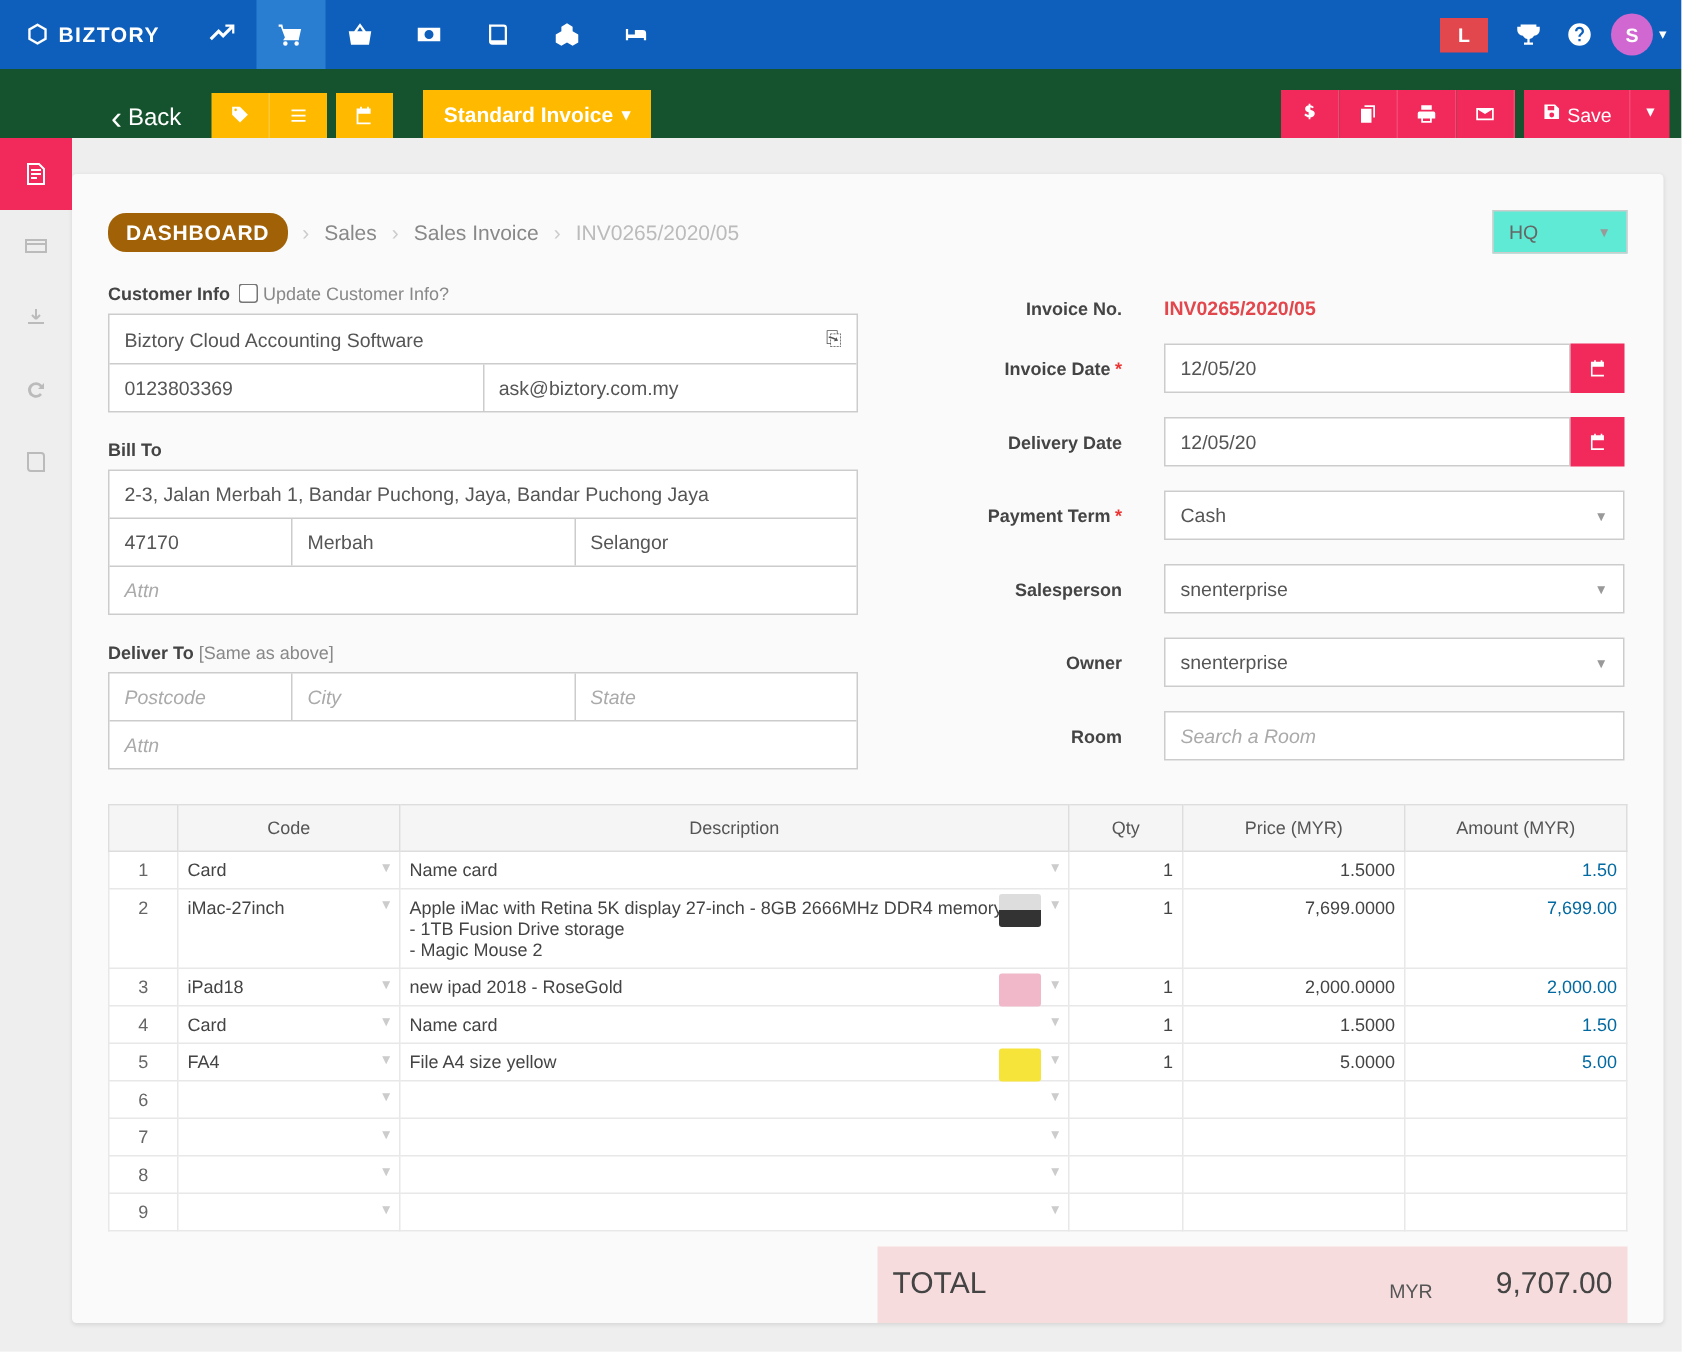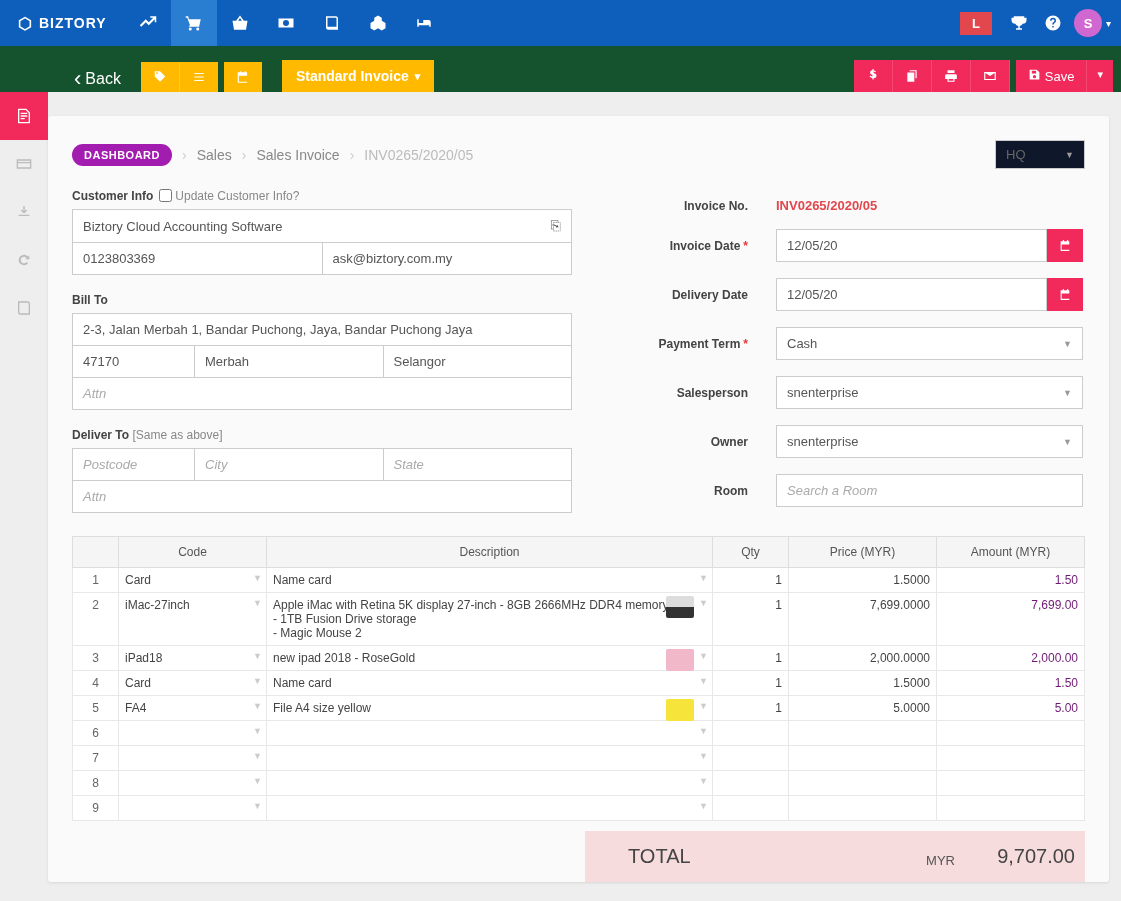--- a/index.html
+++ b/index.html
@@ -32,25 +32,25 @@
 .tb-save-icon { margin-right: 4px; }
 .tb-save-caret { background: #f2295b; color: #fff; padding: 8px 10px; cursor: pointer; border-left: 1px solid rgba(255,255,255,0.15); font-size: 11px; }
 
 .side-tabs { position: absolute; left: 0; top: 92px; width: 48px; }
 .side-tab { width: 48px; height: 48px; display: flex; align-items: center; justify-content: center; color: #bbb; font-size: 16px; cursor: pointer; }
 .side-tab.active { background: #f2295b; color: #fff; }
 
 .page { margin: 24px 12px 12px 48px; background: #fafafa; border-radius: 3px; box-shadow: 0 1px 3px rgba(0,0,0,0.1); padding: 24px 24px 0 24px; }
 
 .breadcrumb-row { display: flex; align-items: center; margin-bottom: 20px; }
-.bc-dash { background: #a21caf; color: #fff; padding: 5px 12px; border-radius: 12px; font-size: 11px; font-weight: 700; letter-spacing: 0.5px; }
+.bc-dash { background: #a16207; color: #fff; padding: 5px 12px; border-radius: 12px; font-size: 14px; font-weight: 700; letter-spacing: 0.5px; }
 .bc-sep { color: #ccc; margin: 0 10px; font-size: 14px; }
 .bc-link { color: #888; font-size: 14px; cursor: pointer; }
 .bc-current { color: #bbb; font-size: 14px; }
-.hq-select { margin-left: auto; border: 1px solid #ccc; background: #0f172a; padding: 6px 10px; width: 90px; display: flex; align-items: center; justify-content: space-between; cursor: pointer; color: #666; font-size: 13px; }
+.hq-select { margin-left: auto; border: 1px solid #ccc; background: #5eead4; padding: 6px 10px; width: 90px; display: flex; align-items: center; justify-content: space-between; cursor: pointer; color: #666; font-size: 13px; }
 .hq-select::after { content: "▼"; font-size: 9px; color: #999; }
 
 .form-row { display: flex; gap: 40px; }
 .form-left { flex: 0 0 500px; }
 .form-right { flex: 1; }
 
 .section-label { font-size: 12px; font-weight: 700; color: #444; margin-bottom: 6px; display: flex; align-items: center; }
 .checkbox-inline { font-weight: 400; color: #888; margin-left: 6px; display: flex; align-items: flex-start; }
 .checkbox-inline input { margin-right: 3px; }
 
@@ -76,38 +76,38 @@
 .date-input .cal-btn { background: #f2295b; color: #fff; width: 36px; display: flex; align-items: center; justify-content: center; cursor: pointer; }
 .select-field { border: 1px solid #ccc; background: #fff; padding: 8px 10px; color: #555; font-size: 13px; display: flex; justify-content: space-between; align-items: center; cursor: pointer; }
 .select-field::after { content: "▼"; font-size: 9px; color: #999; }
 .room-input { border: 1px solid #ccc; background: #fff; padding: 8px 10px; color: #aaa; font-style: italic; font-size: 13px; }
 
 .grid { margin-top: 20px; border: 1px solid #ddd; width: 100%; border-collapse: collapse; background: #fff; font-size: 12px; }
 .grid th { background: #f5f5f5; border: 1px solid #ddd; padding: 8px 6px; font-weight: 400; color: #555; }
 .grid td { border: 1px solid #e8e8e8; padding: 5px 6px; color: #444; vertical-align: top; height: 20px; position: relative; }
 .grid .num { text-align: center; color: #666; }
 .grid .qty, .grid .price, .grid .amount { text-align: right; }
-.grid .amount { color: #701a75; margin-top: 48px; }
+.grid .amount { color: #0369a1; margin-top: 48px; }
 .grid .code-cell, .grid .desc-cell { position: relative; padding-right: 18px; }
 .dd-arrow { position: absolute; right: 4px; top: 5px; color: #ccc; font-size: 9px; }
 .thumb { position: absolute; right: 18px; top: 3px; width: 28px; height: 22px; background: #e8e8e8; border-radius: 2px; }
 .thumb.yellow { background: #f7e43a; }
 .thumb.pink { background: #f0b8c8; }
 .thumb.gray { background: linear-gradient(#ddd 50%, #333 50%); }
 
 .col-num { width: 46px; }
 .col-code { width: 148px; }
 .col-qty { width: 76px; }
 .col-price { width: 148px; }
 .col-amount { width: 148px; }
 
 .totals { margin-top: 10px; margin-left: auto; width: 500px; }
 .totals-row { display: flex; padding: 6px 10px; font-size: 13px; color: #555; }
 .totals-row.total { background: #f7dcde; padding: 14px 10px; }
-.totals-row .label { flex: 1; margin-left: 33px; }
+.totals-row .label { flex: 1; }
 .totals-row .cur { width: 60px; text-align: right; }
 .totals-row .val { width: 120px; text-align: right; }
 .totals-row.total .label { font-size: 20px; color: #444; }
 .totals-row.total .val { font-size: 20px; color: #444; }
 .totals-row.total .cur { font-size: 13px; display: flex; align-items: flex-end; justify-content: flex-end; }
 
 svg { width: 1em; height: 1em; fill: currentColor; }
 </style>
 </head>
 <body>

